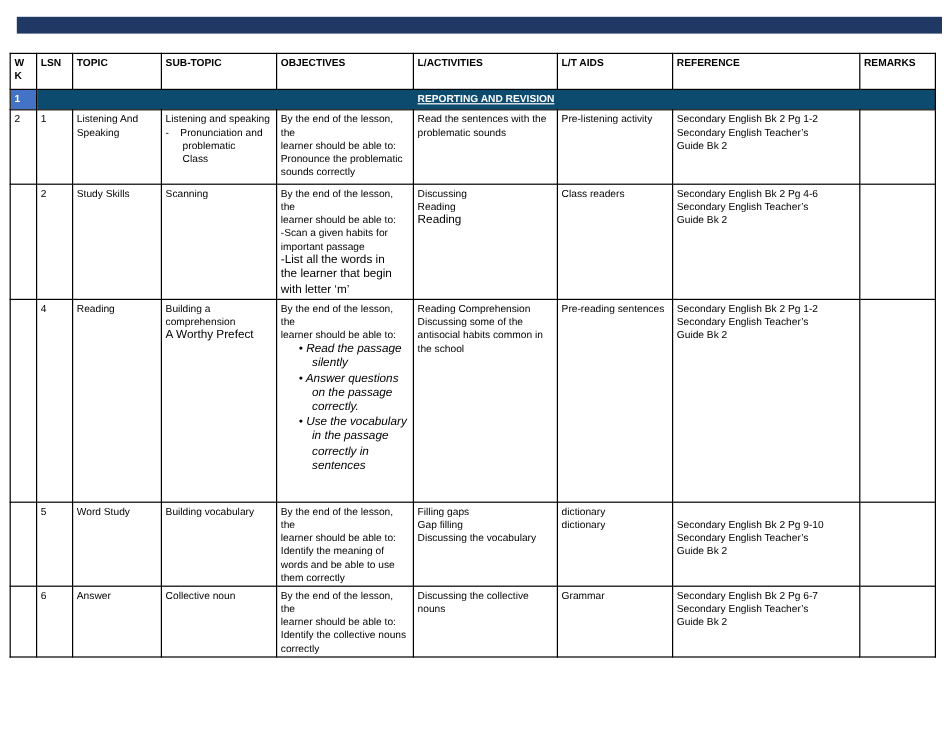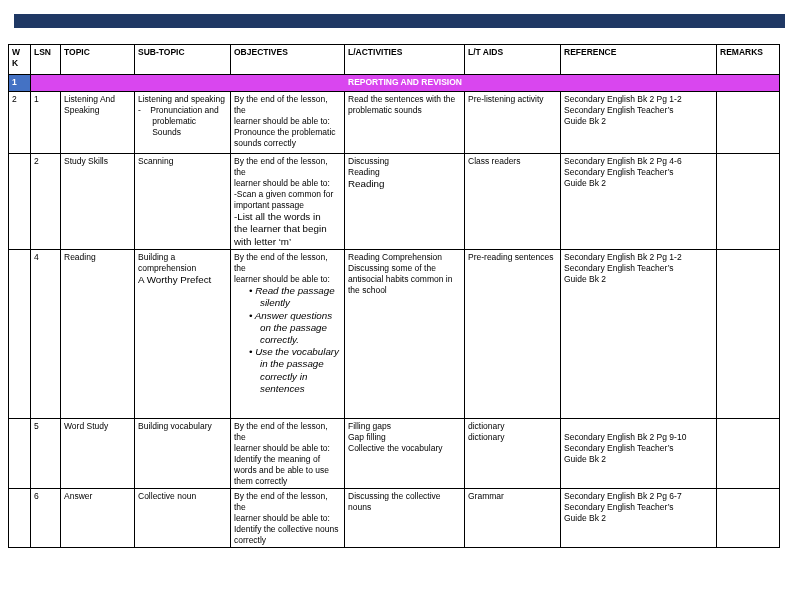--- a/index.html
+++ b/index.html
@@ -62,34 +62,34 @@
           <th>OBJECTIVES</th>
           <th>L/ACTIVITIES</th>
           <th>L/T AIDS</th>
           <th>REFERENCE</th>
           <th>REMARKS</th>
         </tr>
       </thead>
     <tbody id="tbody">
         <tr class="banner" style="height: 17px;">
           <td style="background: rgb(68, 114, 196);">1</td>
-          <td colspan="8" class="banner-label" style="background: #d946ef;">REPORTING AND REVISION</td>
+          <td colspan="8" class="banner-label" style="background: #0c4a6e; text-decoration: underline;">REPORTING AND REVISION</td>
         </tr>
         <tr style="height: 62px;">
           <td>2</td>
           <td>1</td>
           <td>
             <div class="ln">Listening And</div>
             <div class="ln">Speaking</div>
           </td>
           <td>
             <div class="ln">Listening and speaking</div>
             <div class="ln">-    Pronunciation and</div>
             <div class="ln">      problematic</div>
-            <div class="ln">      Sounds</div>
+            <div class="ln">      Class</div>
           </td>
           <td>
             <div class="ln">By the end of the lesson, the</div>
             <div class="ln">learner should be able to:</div>
             <div class="ln">Pronounce the problematic</div>
             <div class="ln">sounds correctly</div>
           </td>
           <td>
             <div class="ln">Read the sentences with the</div>
             <div class="ln">problematic sounds</div>
@@ -109,21 +109,21 @@
           <td>2</td>
           <td>
             <div class="ln">Study Skills</div>
           </td>
           <td>
             <div class="ln">Scanning</div>
           </td>
           <td>
             <div class="ln">By the end of the lesson, the</div>
             <div class="ln">learner should be able to:</div>
-            <div class="ln">-Scan a given common for</div>
+            <div class="ln">-Scan a given habits for</div>
             <div class="ln">important passage</div>
             <div class="ln lg">-List all the words in</div>
             <div class="ln lg">the learner that begin</div>
             <div class="ln lg">with letter ‘m’</div>
           </td>
           <td>
             <div class="ln">Discussing</div>
             <div class="ln">Reading</div>
             <div class="ln lg">Reading</div>
           </td>
@@ -183,21 +183,21 @@
           <td>
             <div class="ln">By the end of the lesson, the</div>
             <div class="ln">learner should be able to:</div>
             <div class="ln">Identify the meaning of</div>
             <div class="ln">words and be able to use</div>
             <div class="ln">them correctly</div>
           </td>
           <td>
             <div class="ln">Filling gaps</div>
             <div class="ln">Gap filling</div>
-            <div class="ln">Collective the vocabulary</div>
+            <div class="ln">Discussing the vocabulary</div>
           </td>
           <td>
             <div class="ln">dictionary</div>
             <div class="ln">dictionary</div>
           </td>
           <td>
             <div class="ln">&nbsp;</div>
             <div class="ln">Secondary English Bk 2 Pg 9-10</div>
             <div class="ln">Secondary English Teacher’s</div>
             <div class="ln">Guide Bk 2</div>

